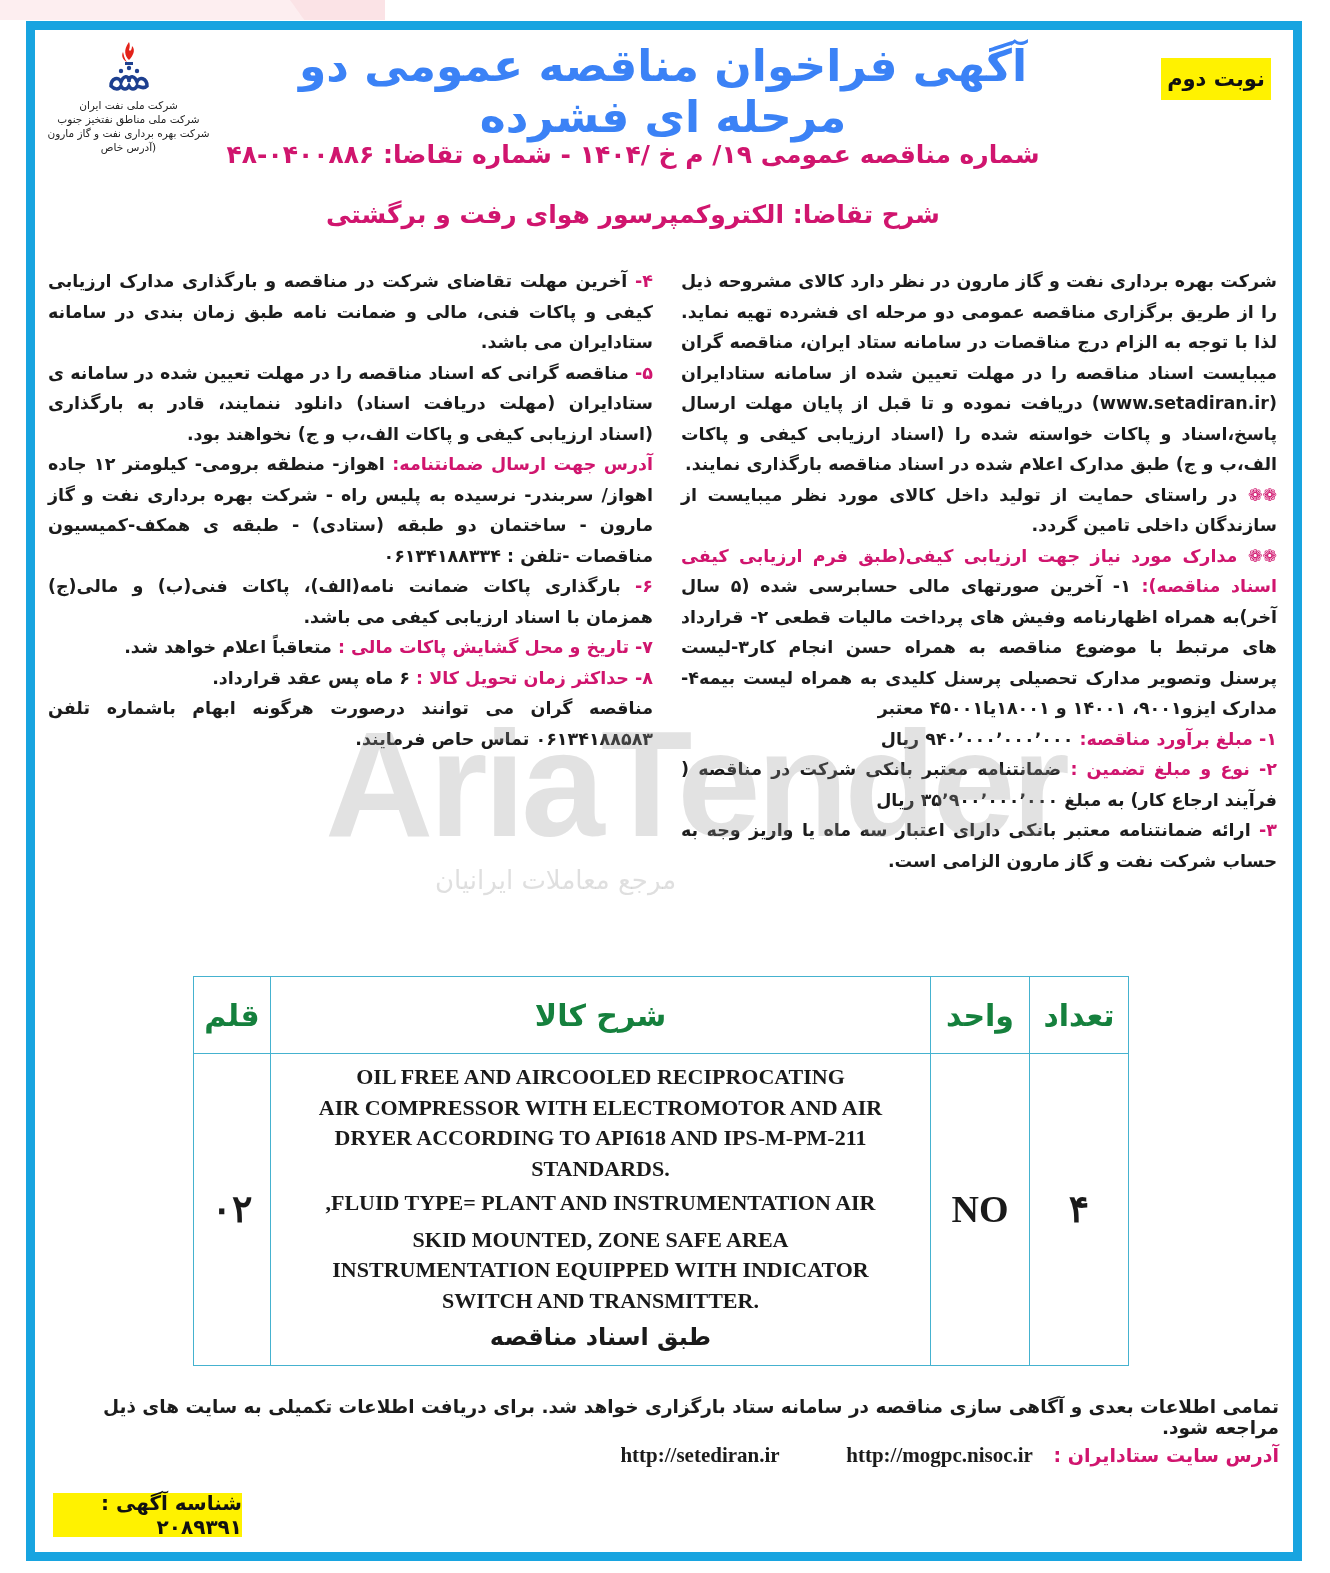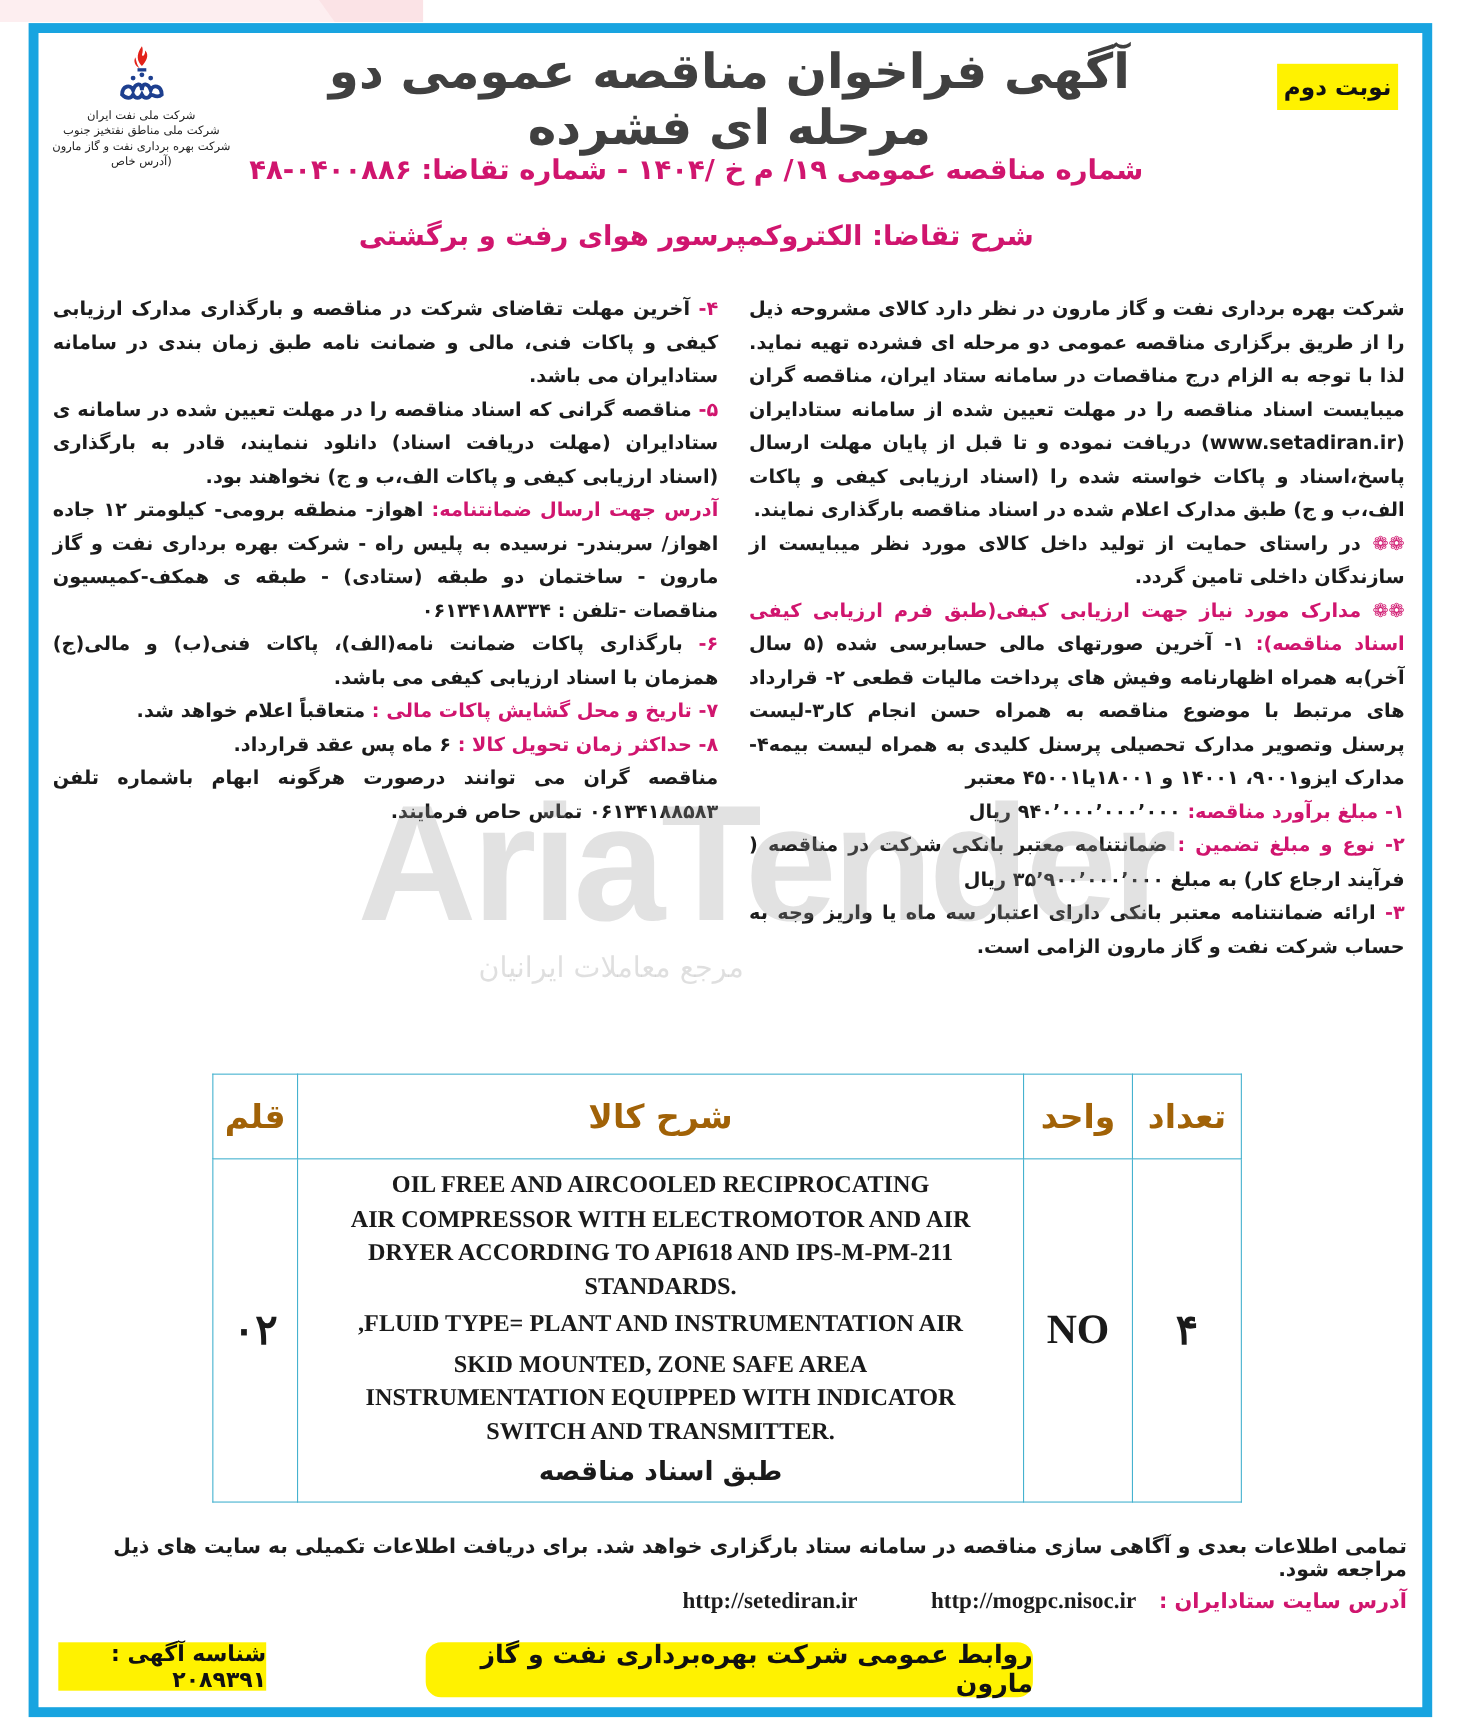--- a/index.html
+++ b/index.html
@@ -24,21 +24,21 @@
   .inner { position: absolute; inset: 0; direction: rtl; }
 
   .badge-yellow {
     position: absolute; background: #fff200; color: #111; font-weight: bold;
     display: flex; align-items: center; justify-content: center;
   }
   .round-badge { position: absolute; right: 22px; top: 28px; width: 110px; height: 42px; font-size: 21px; }
 
   .title {
     position: absolute; right: 220px; top: 10px; width: 820px; text-align: center;
-    font-size: 44px; font-weight: bold; color: #404040; letter-spacing: 0;
+    font-size: 44px; font-weight: bold; color: #3b82f6; letter-spacing: 0;
   }
   .subtitle {
     position: absolute; right: 250px; top: 110px; width: 820px; text-align: center;
     font-size: 25px; font-weight: bold; color: #d0156e;
   }
   .desc {
     position: absolute; right: 250px; top: 170px; width: 820px; text-align: center;
     font-size: 25px; font-weight: bold; color: #d0156e;
   }
 
@@ -64,21 +64,21 @@
   }
   .watermark-sub {
     position: absolute; left: 400px; top: 835px; font-size: 26px; color: rgba(150,150,150,0.3);
     direction: rtl; letter-spacing: 8px; text-align: right;
   }
 
   table.items {
     position: absolute; left: 158px; top: 946px; width: 936px; border-collapse: collapse; direction: rtl;
   }
   table.items td, table.items th { border: 1.5px solid #45b2cf; }
-  table.items th { height: 74px; font-size: 30px; font-weight: bold; color: #a16207; }
+  table.items th { height: 74px; font-size: 30px; font-weight: bold; color: #15803d; }
   table.items td { text-align: center; vertical-align: middle; }
   .desc-cell {
     font-family: "Liberation Serif", serif; font-weight: bold; font-size: 22px; line-height: 30.5px;
     color: #1a1a1a; padding: 8px 14px 12px; direction: ltr;
   }
   .desc-cell .fa { direction: rtl; font-family: "DejaVu Sans", sans-serif; font-size: 24px; margin-top: 6px; }
   .big-cell { font-size: 38px; font-weight: bold; font-family: "Liberation Serif", serif; }
 
   .footer-text {
     position: absolute; right: 14px; top: 1366px; width: 1240px; text-align: right; font-size: 18.5px; font-weight: bold;
@@ -187,17 +187,16 @@
     </tbody>
       </table>
 
     <div class="footer-text">تمامی اطلاعات بعدی و آگاهی سازی مناقصه در سامانه ستاد بارگزاری خواهد شد.   برای دریافت اطلاعات تکمیلی به سایت های ذیل مراجعه شود.</div>
     <div class="footer-links">
       <span class="pink">آدرس سایت ستادایران :</span>
       <span class="url">http://mogpc.nisoc.ir</span>
       <span class="url url2">http://setediran.ir</span>
     </div>
 
-    <div class="badge-yellow pr-badge">روابط عمومی شرکت بهره‌برداری نفت و گاز مارون</div>
     <div class="badge-yellow id-badge">شناسه آگهی : ۲۰۸۹۳۹۱</div>
 
   </div>
 </div>
 
 </body></html>

